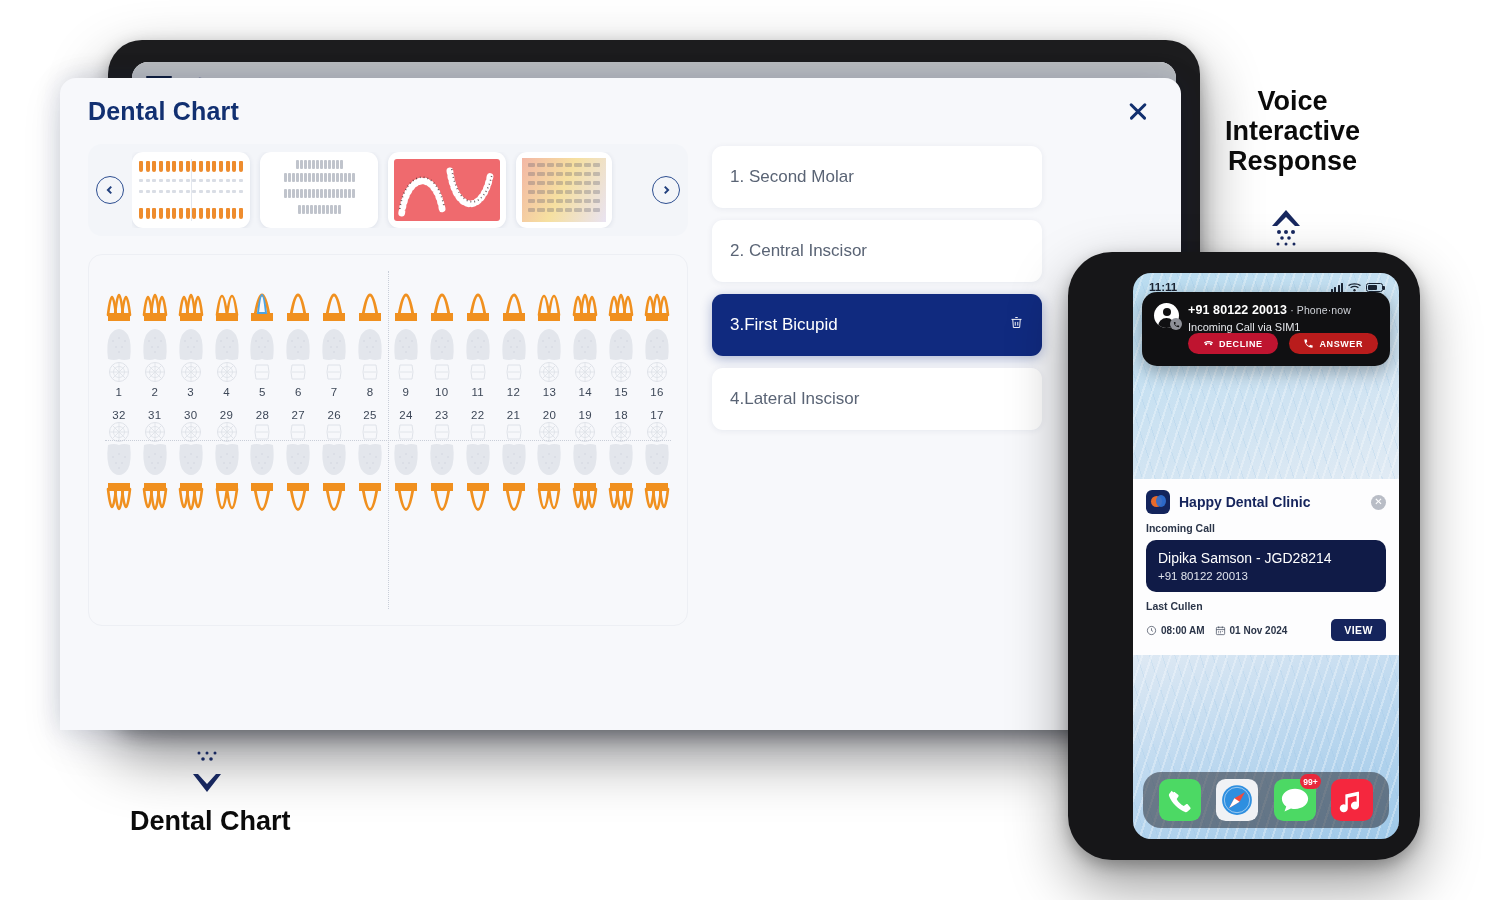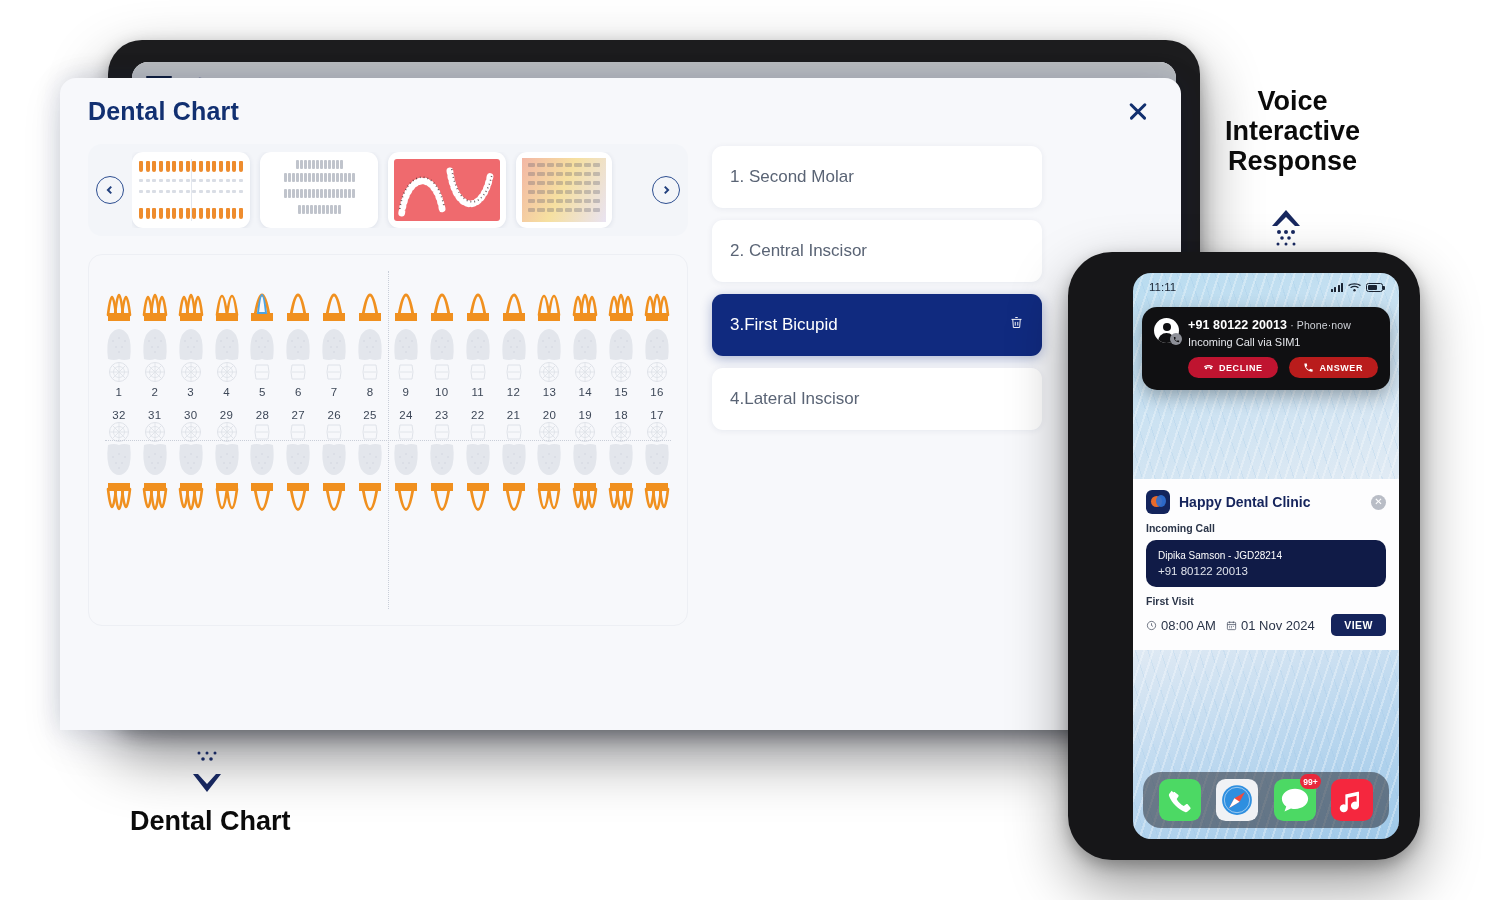--- a/index.html
+++ b/index.html
@@ -212,50 +212,50 @@
     background: linear-gradient(160deg,#b9dcf0 0%, #cfe3f2 28%, #e8eef5 52%, #bcd8ef 78%, #9ec8e8 100%);
   }
   .wall-streak { position:absolute; inset:0; opacity:.55;
     background:
       repeating-linear-gradient( 108deg, rgba(255,255,255,.55) 0 2px, rgba(255,255,255,0) 2px 9px),
       repeating-linear-gradient( 72deg, rgba(150,195,230,.35) 0 1px, rgba(255,255,255,0) 1px 12px);
   }
   .status-bar {
     position:absolute; left:0; right:0; top:0; height:28px;
     display:flex; align-items:center; justify-content:space-between;
-    padding: 0 16px; font-size:11.5px; font-weight:400; color:#1a2433;
+    padding: 0 16px; font-size:11.5px; font-weight:700; color:#1a2433;
   }
   .status-right { display:flex; align-items:center; gap:5px; }
   .bars { display:flex; align-items:flex-end; gap:1.5px; height:9px; }
   .bars i { width:2px; background:#1a2433; border-radius:.5px; display:block; }
   .bars i:nth-child(1){height:3px} .bars i:nth-child(2){height:5px}
   .bars i:nth-child(3){height:7px} .bars i:nth-child(4){height:9px}
   .batt { width:17px; height:9px; border:1.2px solid #1a2433; border-radius:2.5px; position:relative; }
   .batt:after{content:"";position:absolute;right:-3px;top:2.5px;width:1.6px;height:4px;background:#1a2433;border-radius:0 1px 1px 0;}
   .batt i{position:absolute;left:1px;top:1px;bottom:1px;width:9px;background:#1a2433;border-radius:1px;display:block;}
 
   .call-card {
-    position:absolute; left:9px; top:34px; width:248px;
+    position:absolute; left:9px; top:19px; width:248px;
     background:#101012; border-radius:15px; padding:11px 12px 12px;
     box-shadow:0 6px 18px rgba(0,0,0,.30);
   }
   .call-top { display:flex; align-items:flex-start; gap:9px; }
   .avatar-ic { width:25px; height:25px; min-width:25px; position:relative; }
   .avatar-ic .circ { width:25px; height:25px; border-radius:50%; background:#ffffff; position:relative; overflow:hidden; }
   .avatar-ic .circ:before{content:"";position:absolute;left:8.5px;top:4.5px;width:8px;height:8px;border-radius:50%;background:#101012;}
   .avatar-ic .circ:after{content:"";position:absolute;left:4px;top:15px;width:17px;height:12px;border-radius:9px 9px 0 0;background:#101012;}
   .avatar-ic .badge{
     position:absolute; right:-3px; bottom:-2px; width:12px; height:12px; border-radius:50%;
     background:#8e9098; display:flex; align-items:center; justify-content:center;
   }
   .avatar-ic .badge svg{ width:7px; height:7px; fill:#101012; }
   .call-num { font-size:12.5px; color:#ffffff; font-weight:600; letter-spacing:.1px; }
   .call-num .meta { font-size:10.5px; font-weight:400; color:#cfd2d8; }
   .call-sub { font-size:11px; color:#e4e6ea; margin-top:4px; }
-  .call-btns { display:flex; gap:11px; margin-top:9px; padding-left:34px; }
+  .call-btns { display:flex; gap:11px; padding-left:34px; }
   .cbtn { flex:1; height:21px; border-radius:11px; display:flex; align-items:center;
           justify-content:center; gap:5px; font-size:9px; font-weight:700;
           letter-spacing:.6px; color:#fff; cursor:pointer; }
   .cbtn.decline { background:#bf1430; }
   .cbtn.answer  { background:#b91c1c; }
   .cbtn svg { width:11px; height:11px; fill:#ffffff; }
 
   .clinic-card {
     position:absolute; left:0; right:0; top:206px;
     background:#fdfdfe; padding:11px 13px 14px;
@@ -264,24 +264,24 @@
   .cc-logo { width:24px; height:24px; border-radius:6px; background:#13245c;
              display:flex; align-items:center; justify-content:center; position:relative; }
   .cc-logo:before{content:"";position:absolute;left:5px;top:6px;width:11px;height:11px;border-radius:50%;background:#e86a2b;}
   .cc-logo:after{content:"";position:absolute;left:10px;top:5px;width:10px;height:12px;border-radius:50%;background:#2f6fd0;opacity:.92;}
   .cc-title { font-size:14px; font-weight:700; color:#15245c; flex:1; }
   .cc-close { width:15px; height:15px; border-radius:50%; background:#b9bdc6;
               color:#fff; font-size:10px; display:flex; align-items:center;
               justify-content:center; cursor:pointer; line-height:1; }
   .cc-label { font-size:10.5px; font-weight:700; color:#2a3448; margin-top:8px; }
   .cc-box { margin-top:6px; background:#101b47; border-radius:10px; padding:10px 12px; }
-  .cc-name { font-size:10px; color:#ffffff; font-weight:500; }
+  .cc-name { font-size:14px; color:#ffffff; font-weight:500; }
   .cc-phone { font-size:11.5px; color:#dfe3ec; margin-top:4px; }
   .cc-visit { display:flex; align-items:center; gap:10px; margin-top:7px; }
-  .cc-chip { display:flex; align-items:center; gap:4px; font-size:13px; color:#2a3448; font-weight:400; }
+  .cc-chip { display:flex; align-items:center; gap:4px; font-size:10px; color:#2a3448; font-weight:700; }
   .cc-chip svg { width:11px; height:11px; stroke:#2a3448; fill:none; stroke-width:1.4; }
   .cc-view { margin-left:auto; background:#15245c; color:#fff; font-size:10.5px;
              font-weight:700; letter-spacing:.5px; padding:5px 13px; border-radius:5px; cursor:pointer; }
 
   .dock {
     position:absolute; left:10px; right:10px; bottom:11px; height:56px;
     background:rgba(40,44,52,.55); border-radius:18px;
     display:flex; align-items:center; justify-content:space-around; padding:0 8px;
   }
   .dock-app { width:42px; height:42px; border-radius:6px; position:relative; cursor:pointer; }
@@ -1529,21 +1529,21 @@
       <div class="cc-head">
         <div class="cc-logo"></div>
         <div class="cc-title">Happy Dental Clinic</div>
         <div class="cc-close">✕</div>
       </div>
       <div class="cc-label">Incoming Call</div>
       <div class="cc-box">
         <div class="cc-name">Dipika Samson - JGD28214</div>
         <div class="cc-phone">+91 80122 20013</div>
       </div>
-      <div class="cc-label">First Visit</div>
+      <div class="cc-label">Last Cullen</div>
       <div class="cc-visit">
         <span class="cc-chip">
           <svg viewBox="0 0 24 24">
               <circle cx="12" cy="12" r="9"></circle>
               <path d="M12 7v5l3.2 2"></path>
             </svg>
           <span>08:00 AM</span>
         </span>
         <span class="cc-chip">
           <svg viewBox="0 0 24 24">

